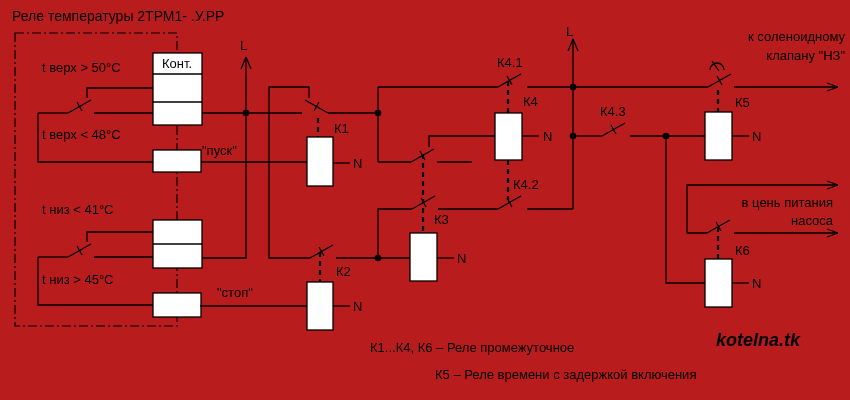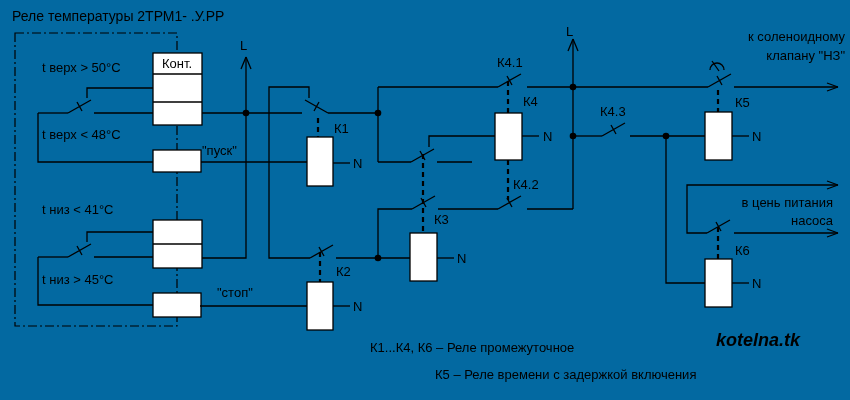--- a/index.html
+++ b/index.html
@@ -1,19 +1,19 @@
 <!DOCTYPE html>
 <html><head>
 <meta charset="utf-8">
 <style>
   html,body{margin:0;padding:0;background:#ffffff;}
   .canvas{
     position:relative;
     width:850px;height:400px;
-    background:#0369a1;
+    background:#b91c1c;
     font-family:"Liberation Sans", sans-serif;
     overflow:hidden;
   }
   svg{display:block;}
   text{
     fill:#000;
     font-family:"Liberation Sans", sans-serif;
     font-size:13px;
   }
   .t14{font-size:14px;}

